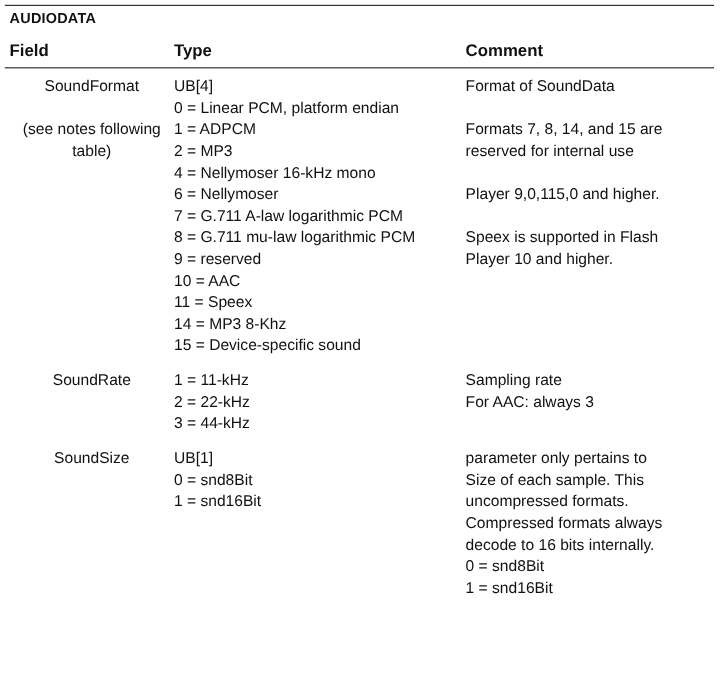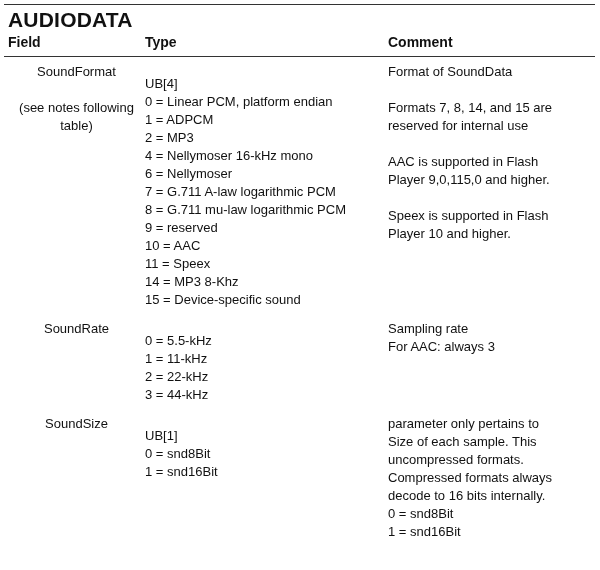--- a/index.html
+++ b/index.html
@@ -19,21 +19,21 @@
     overflow: hidden;
   }
   .top-rule {
     position: absolute;
     left: 4px; right: 5px; top: 4px;
     border-top: 1.5px solid var(--rule);
   }
   .table-title {
     position: absolute;
     left: 8px; top: 8px;
-    font-size: 21px;
+    font-size: 12px;
     font-weight: bold;
     letter-spacing: 0.2px;
   }
   .col-headers {
     position: absolute;
     top: 34px; left: 0; right: 0;
     height: 20px;
   }
   .col-header {
     position: absolute;
@@ -66,21 +66,20 @@
   }
   .cell-field {
     width: 145px;
     padding-left: 8px;
     flex: 0 0 145px;
     text-align: center;
   }
   .cell-type {
     width: 243px;
     flex: 0 0 243px;
-    margin-top: 12px;
   }
   .cell-comment {
     flex: 1 1 auto;
     padding-right: 4px;
   }
   .line {
     height: 18px;
     white-space: nowrap;
   }
 </style>
@@ -122,34 +121,32 @@
           <div class="line">11 = Speex</div>
           <div class="line">14 = MP3 8-Khz</div>
           <div class="line">15 = Device-specific sound</div>
         </div>
       <div class="cell cell-comment">
           <div class="line">Format of SoundData</div>
           <div class="line">&nbsp;</div>
           <div class="line">Formats 7, 8, 14, and 15 are</div>
           <div class="line">reserved for internal use</div>
           <div class="line">&nbsp;</div>
-          <div class="line">AAC is supported in Flash</div>
           <div class="line">Player 9,0,115,0 and higher.</div>
           <div class="line">&nbsp;</div>
           <div class="line">Speex is supported in Flash</div>
           <div class="line">Player 10 and higher.</div>
         </div>
     </div>
 
     <div class="row">
       <div class="cell cell-field">
           <div class="line">SoundRate</div>
         </div>
       <div class="cell cell-type">
-          <div class="line">0 = 5.5-kHz</div>
           <div class="line">1 = 11-kHz</div>
           <div class="line">2 = 22-kHz</div>
           <div class="line">3 = 44-kHz</div>
         </div>
       <div class="cell cell-comment">
           <div class="line">Sampling rate</div>
           <div class="line">For AAC: always 3</div>
         </div>
     </div>
 

